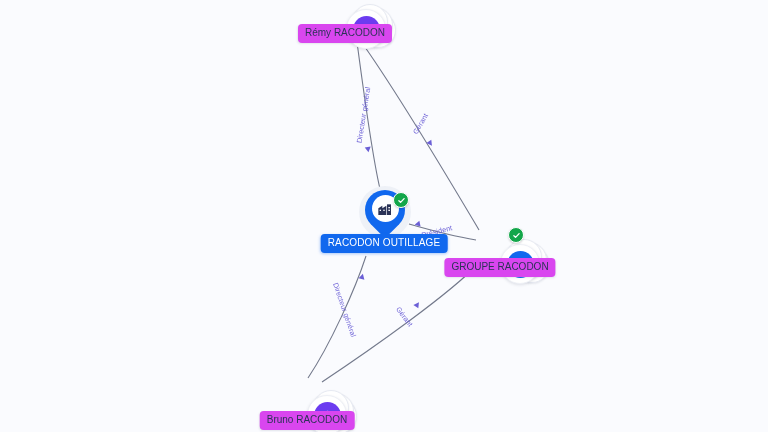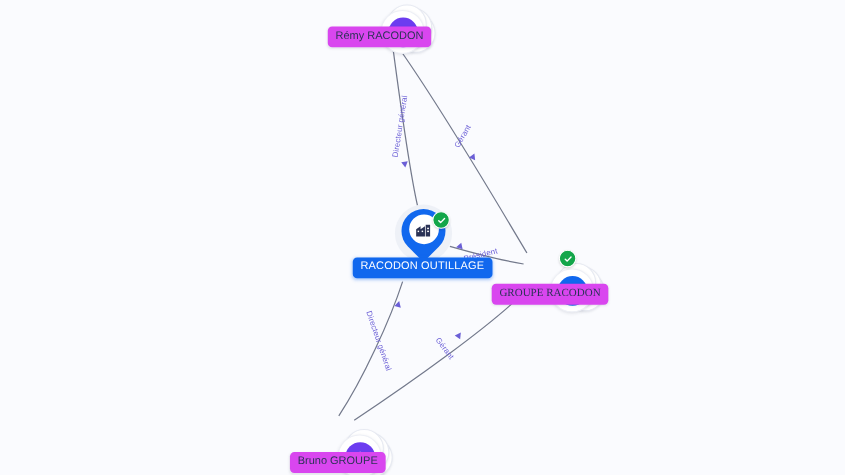--- a/index.html
+++ b/index.html
@@ -274,32 +274,32 @@
               </svg>
             </div>
           </div>
         </div>
         <div class="verified-badge" style="left: 8px; top: -17px; background: rgb(19, 166, 74);">
           <svg width="9" height="9" viewBox="0 0 24 24">
             <path d="M5 12.5l4.5 4.5L19 7" fill="none" stroke="#ffffff" stroke-width="3.4" stroke-linecap="round" stroke-linejoin="round"></path>
           </svg>
         </div>
       </div>
-      <div class="node-label plain" style="left: 500px; top: 258px; color: rgb(43, 51, 86); font-family: Liberation Serif, serif;">GROUPE RACODON</div>
+      <div class="node-label plain" style="left: 500px; top: 258px; color: rgb(43, 51, 86);">GROUPE RACODON</div>
       <div class="node" style="left: 307px; top: 395px;">
         <div class="node-stack">
           <div class="stack-card c3"></div>
           <div class="stack-card c2"></div>
           <div class="stack-card c1"></div>
           <div class="node-disc">
             <div class="inner-circle person" style="background: rgb(108, 60, 240);">
               <svg width="15" height="15" viewBox="0 0 24 24">
                 <circle cx="12" cy="8" r="3.7" fill="#ffffff"></circle>
                 <path d="M4.8 20c0-4 3.2-6.4 7.2-6.4S19.2 16 19.2 20z" fill="#ffffff"></path>
               </svg>
             </div>
           </div>
         </div>
       </div>
-      <div class="node-label plain" style="left: 307px; top: 411px; color: rgb(43, 51, 86);">Bruno GROUPE</div>
+      <div class="node-label plain" style="left: 307px; top: 411px; color: rgb(43, 51, 86);">Bruno RACODON</div>
     </div>
 
 </div>
 
 </body></html>

